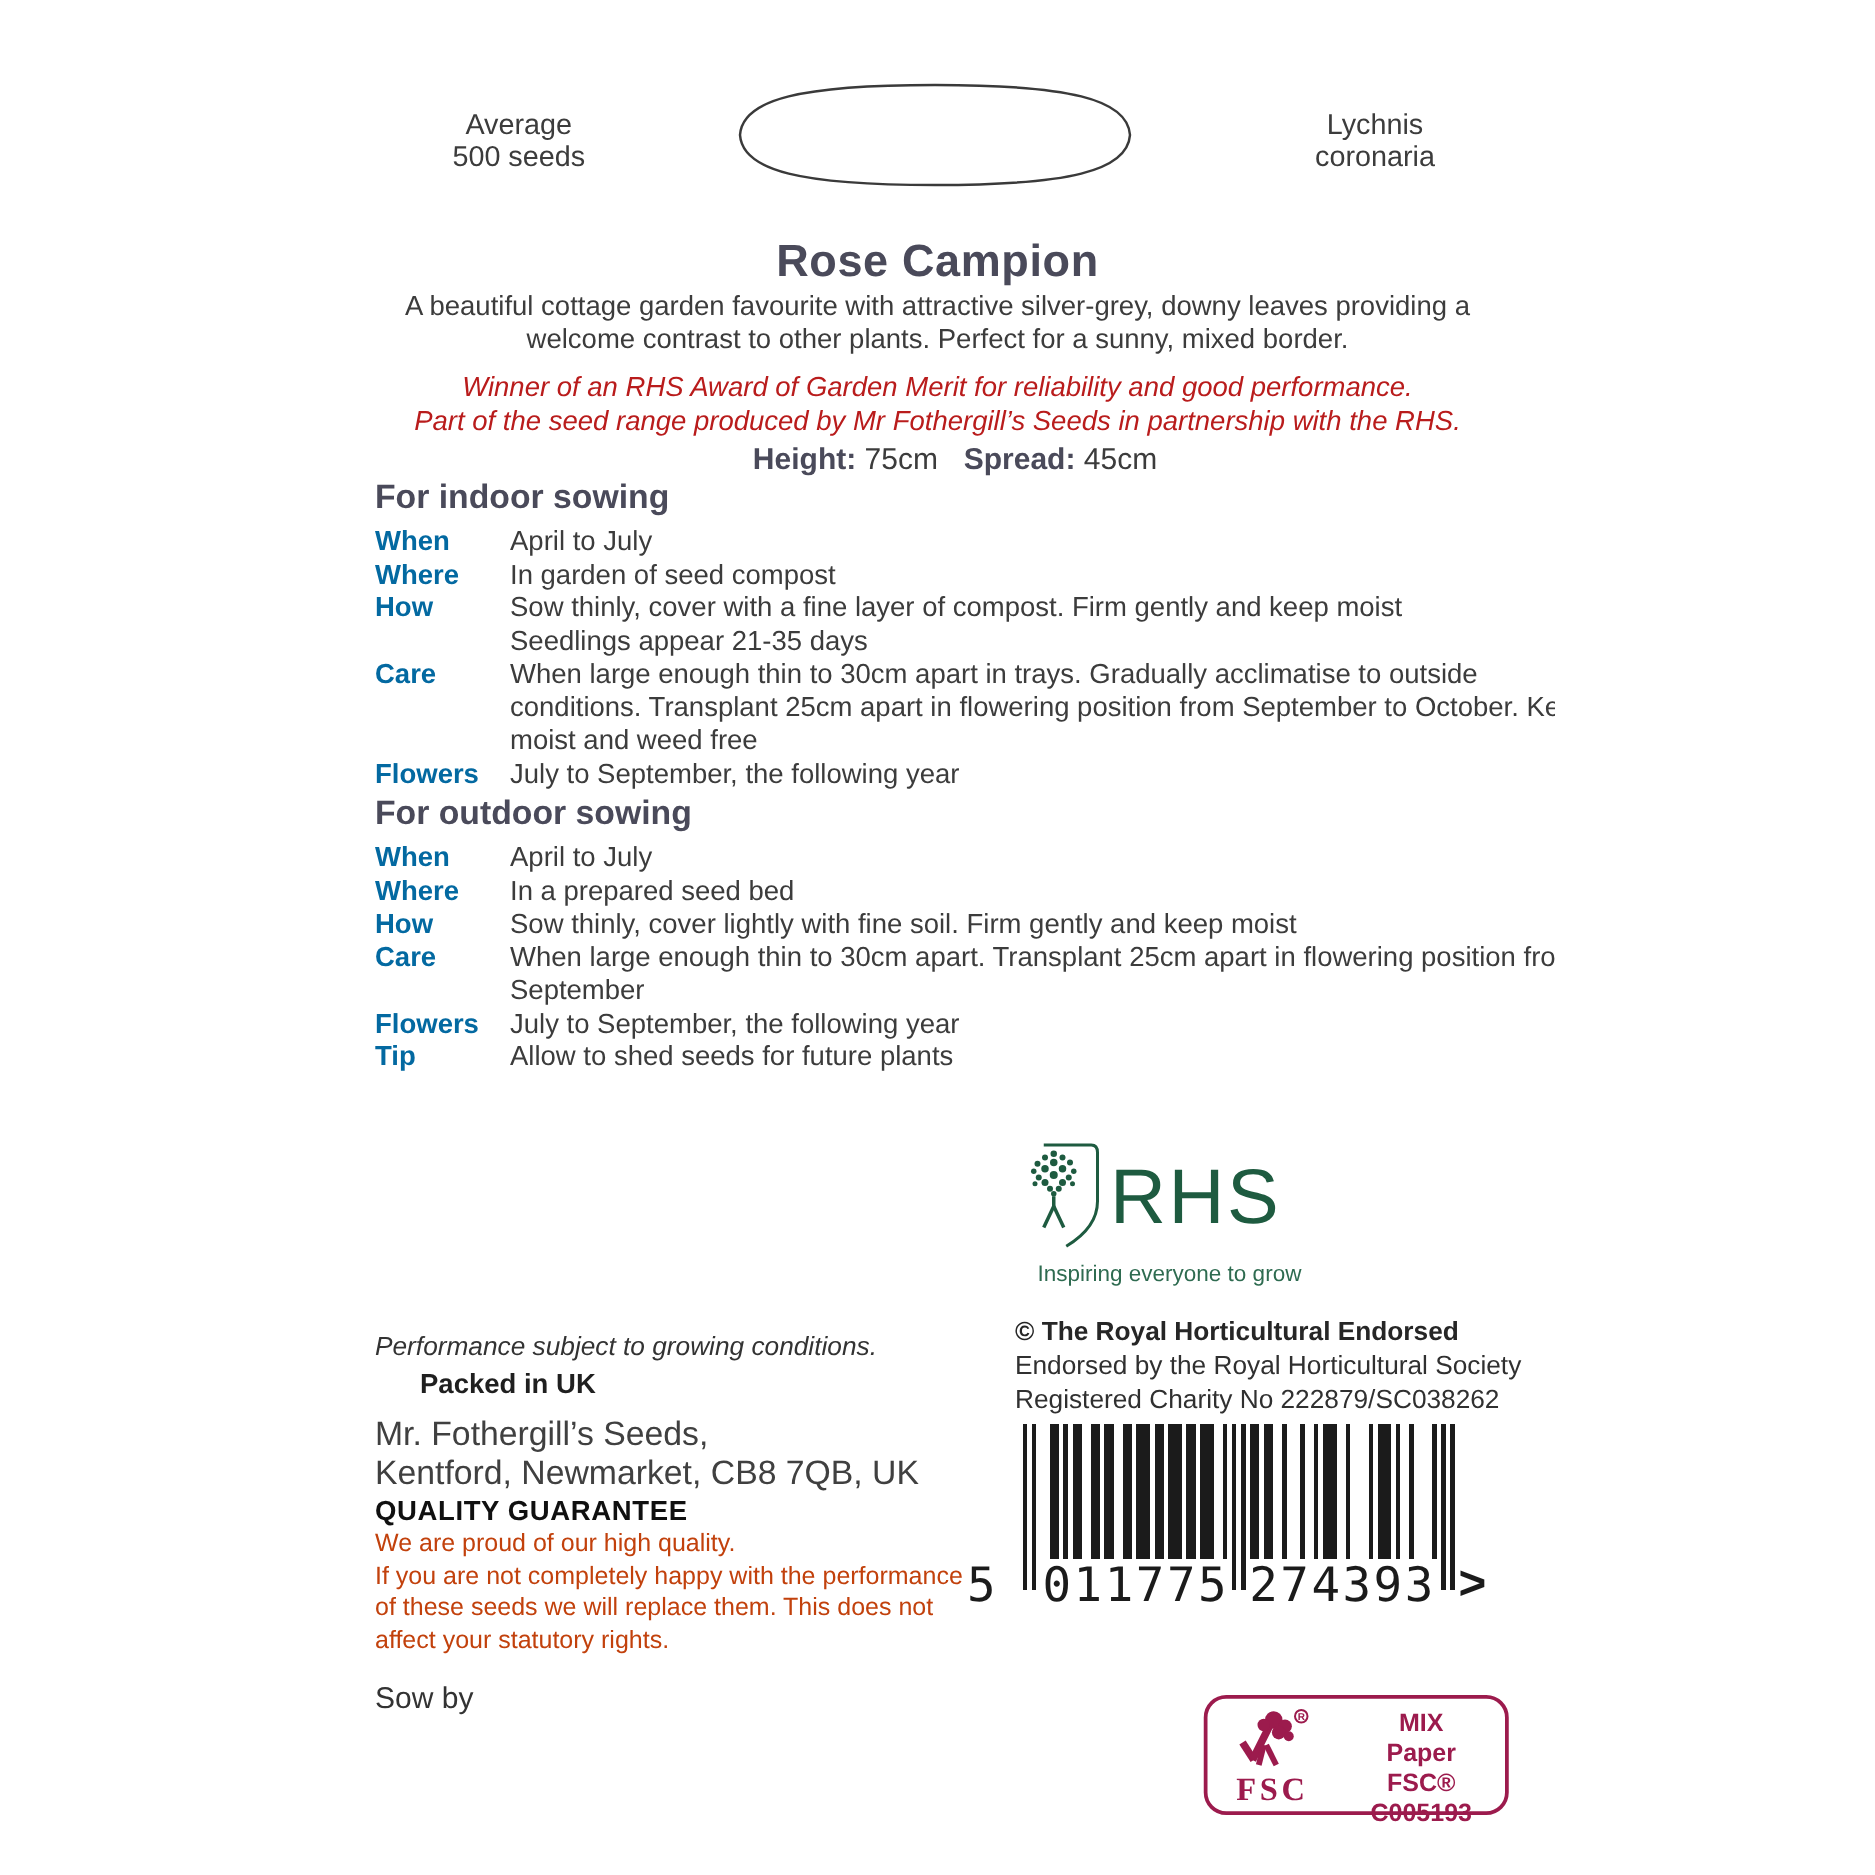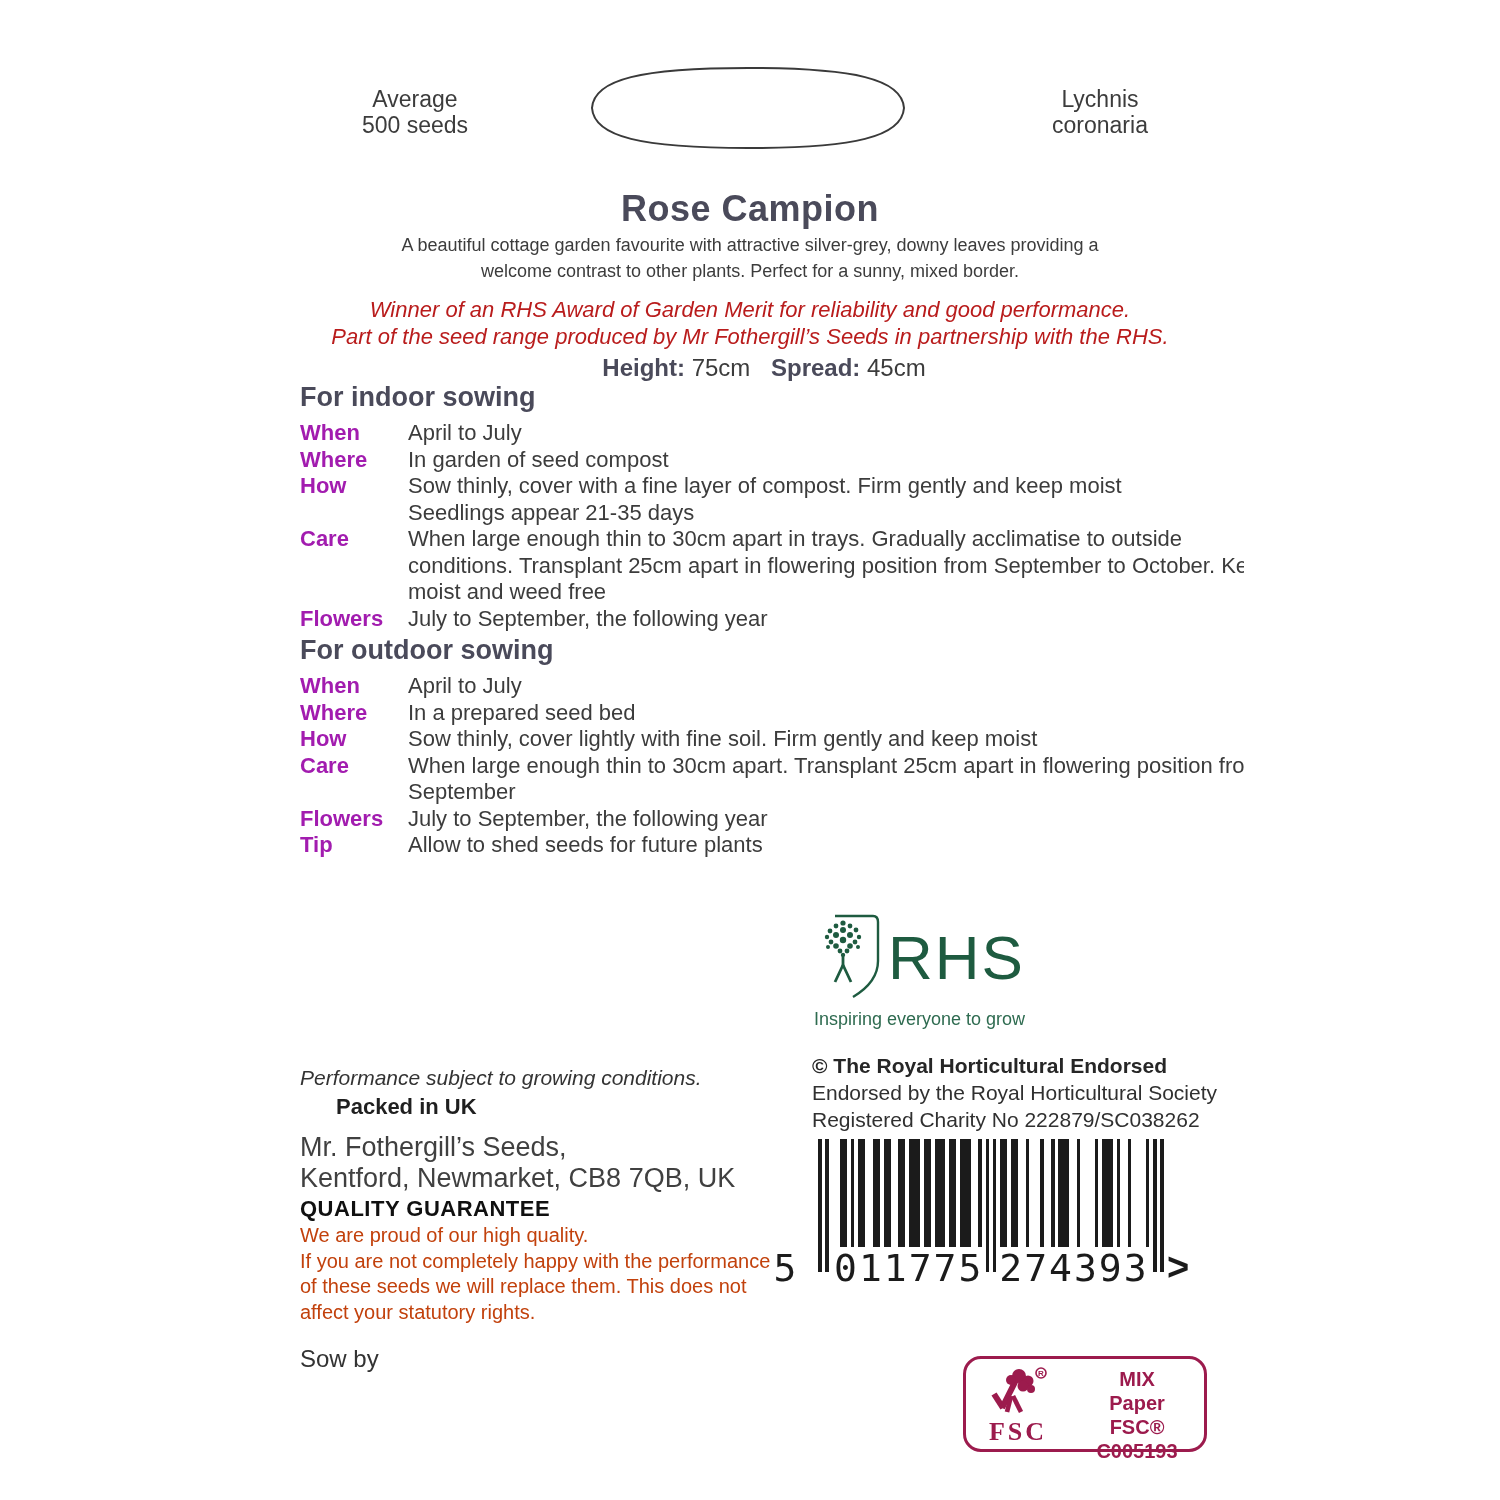--- a/index.html
+++ b/index.html
@@ -11,41 +11,41 @@
   .pre{white-space:pre-line;}
   .center{text-align:center;}
 
   
   .seed-count{left:310px;top:86px;width:210px;font-size:23px;line-height:26px;color:#3c3c3c;}
   .oval-wrap{left:572px;top:60px;width:352px;height:96px;}
   .botanical{left:995px;top:86px;width:210px;font-size:23px;line-height:26px;color:#3c3c3c;}
 
   
   .title{left:0;top:188px;width:1500px;font-size:36px;font-weight:bold;color:#4a4a5a;letter-spacing:.5px;}
-  .description{left:0;top:232px;width:1500px;font-size:18px;line-height:26px;color:#3c3c3c;}
+  .description{left:0;top:232px;width:1500px;font-size:22px;line-height:26px;color:#3c3c3c;}
   .award{left:0;top:296px;width:1500px;font-size:22px;line-height:27px;font-style:italic;color:#b91c1c;text-align:center;}
   .dims{left:0;top:354px;width:1500px;font-size:24px;color:#3c3c3c;}
   .dims .lbl{font-weight:bold;color:#4a4a5a;margin-left:28px;}
   .dims .sp{margin-left:14px;}
 
   
   .section-heading{font-size:27px;font-weight:bold;color:#4a4a5a;}
   .h-indoor{left:300px;top:382px;}
   .h-outdoor{left:300px;top:635px;}
   .rows{left:300px;display:grid;grid-template-columns:108px 880px;font-size:22px;line-height:26.5px;color:#3c3c3c;}
   .rows-indoor{top:420px;}
   .rows-outdoor{top:673px;}
-  .rows .rlbl{font-weight:bold;color:#a21caf;}
+  .rows .rlbl{font-weight:bold;color:#0369a1;}
   .rows .rval{white-space:pre-line;}
 
   
   .rhs-block{left:812px;top:913px;}
   .rhs-row{display:flex;align-items:flex-start;}
   .rhs-word{font-size:62px;line-height:1;color:#1e5b40;letter-spacing:2px;margin-top:14px;margin-left:2px;}
-  .rhs-tagline{font-size:18px;color:#2e6b50;margin-top:8px;margin-left:2px;}
+  .rhs-tagline{font-size:18px;color:#2e6b50;margin-top:8px;margin-left:18px;}
   .rhs-copy{left:812px;top:1052px;font-size:21px;line-height:27px;color:#303030;}
   .rhs-copy .b{font-weight:bold;color:#262626;}
 
   
   .bc-num{font-family:"DejaVu Sans Mono","Liberation Mono",monospace;font-size:38px;color:#1b1b1b;top:1246px;text-align:center;}
   .bc-first{left:760px;width:50px;}
   .bc-left{left:834px;width:148px;letter-spacing:2px;}
   .bc-right{left:998px;width:152px;letter-spacing:2px;}
   .bc-arrow{left:1158px;width:40px;font-family:"Liberation Sans",sans-serif;font-weight:bold;}
 

